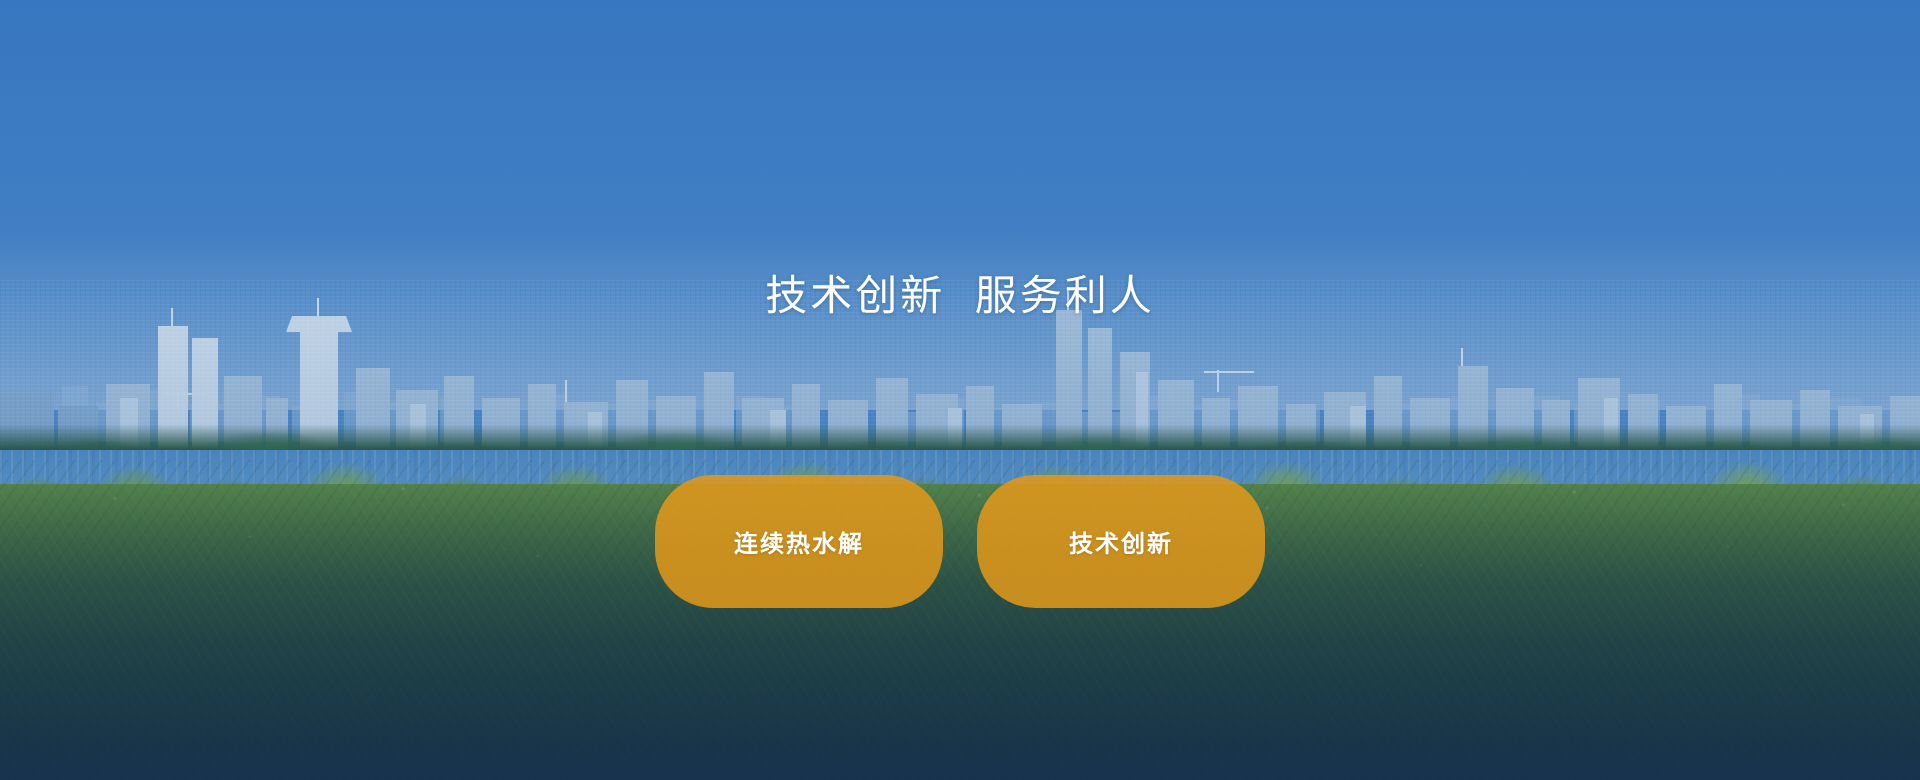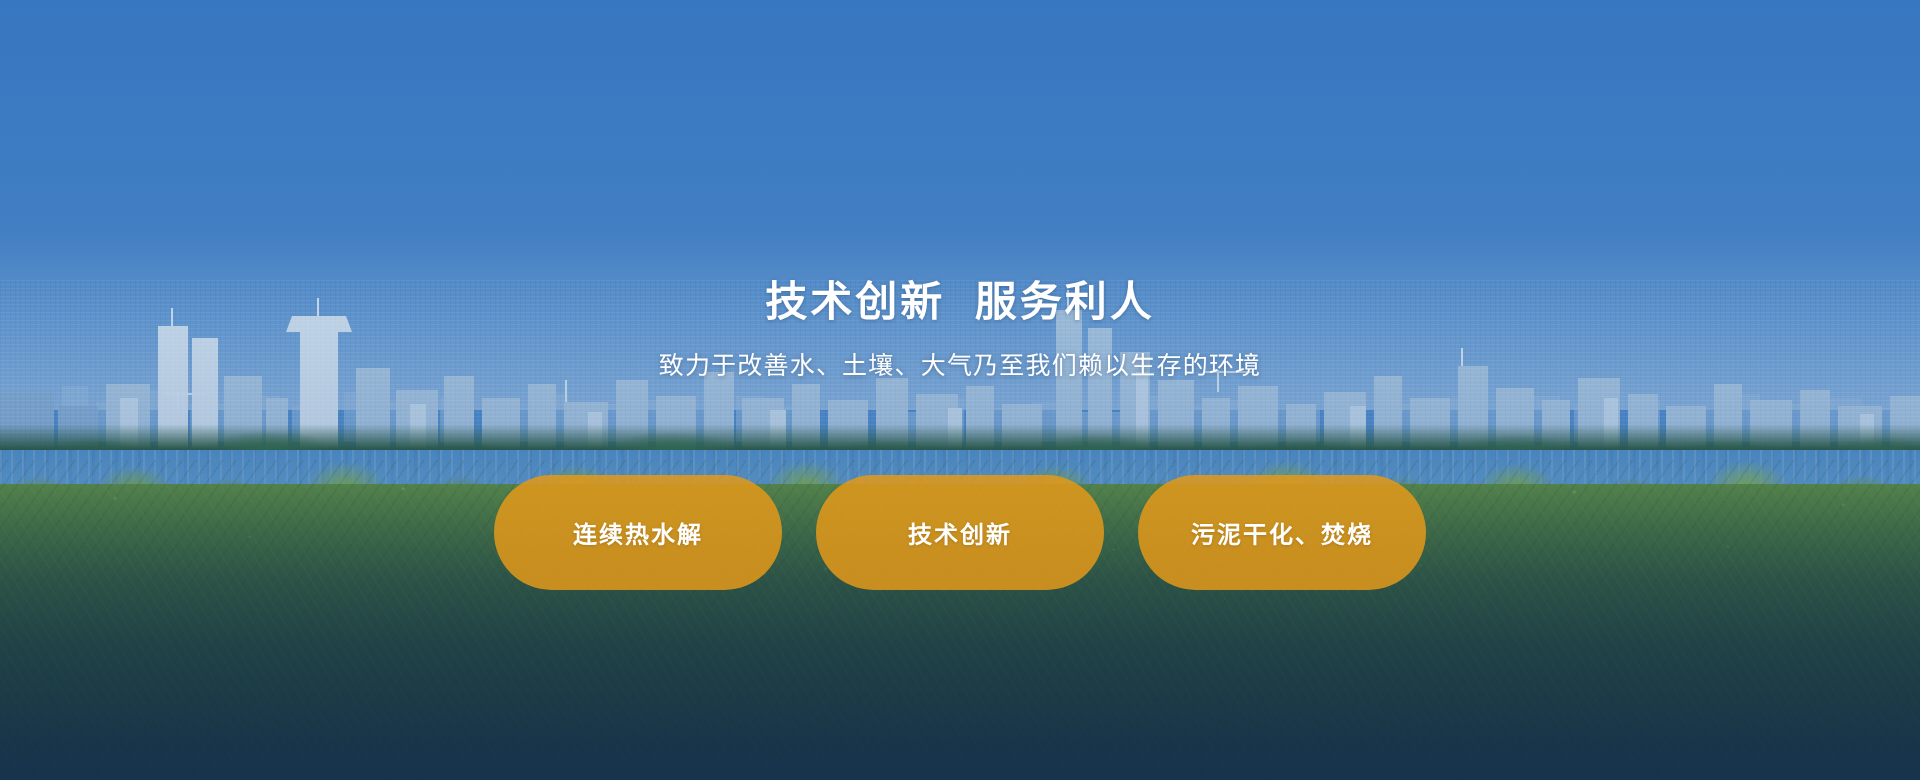--- a/index.html
+++ b/index.html
@@ -235,24 +235,24 @@
   
   .hero-copy {
     position: absolute;
     left: 0;
     right: 0;
     top: 262px;
     text-align: center;
     z-index: 5;
   }
   .hero-title {
-    margin: 16px;
+    margin: 10px;
     font-size: 42px;
     line-height: 1.16;
-    font-weight: bold;
+    font-weight: normal;
     color: #ffffff;
     letter-spacing: 3px;
     white-space: pre;
     text-shadow: 0 1px 4px rgba(18,48,86,0.34);
   }
   .hero-subtitle {
     margin: 22px 0 0 0;
     font-size: 25px;
     line-height: 1.3;
     font-weight: normal;
@@ -268,21 +268,21 @@
     right: 0;
     top: 475px;
     display: flex;
     justify-content: center;
     align-items: center;
     gap: 34px;
     z-index: 6;
   }
   .pill {
     width: 288px;
-    height: 115px;
+    height: 133px;
     border-radius: 58px;
     background: rgba(226,153,26,0.86);
     display: flex;
     align-items: center;
     justify-content: center;
     cursor: pointer;
     border: 0;
     padding: 0;
     box-sizing: border-box;
   }
@@ -441,28 +441,24 @@
   <div class="foliage">
     <div class="foliage-crest"></div>
     <div class="foliage-body"></div>
     <div class="foliage-speckle"></div>
   </div>
 
   <div class="photo-tint"></div>
 
   <div class="hero-copy">
     <h1 class="hero-title">技术创新  服务利人</h1>
-    <p class="hero-subtitle">致力于改善水、土壤、大气乃至我们赖以生存的环境</p>
   </div>
 
   <div class="pill-row">
     <button class="pill">
       <span class="pill-label">连续热水解</span>
     </button>
     <button class="pill">
       <span class="pill-label">技术创新</span>
     </button>
-    <button class="pill">
-      <span class="pill-label">污泥干化、焚烧</span>
-    </button>
   </div>
 
 </div>
 
 </body></html>

